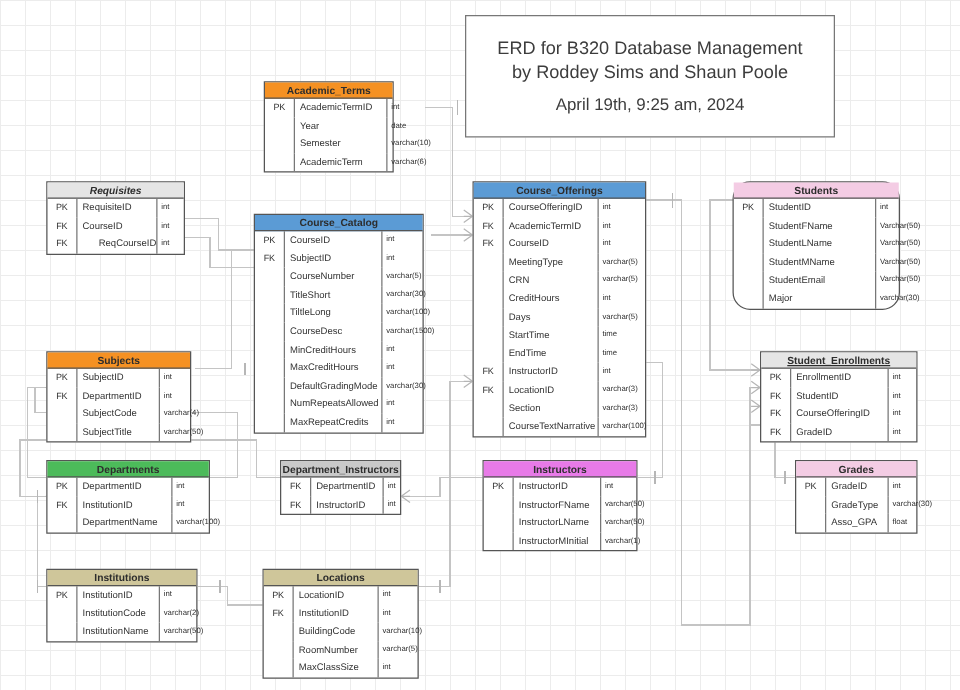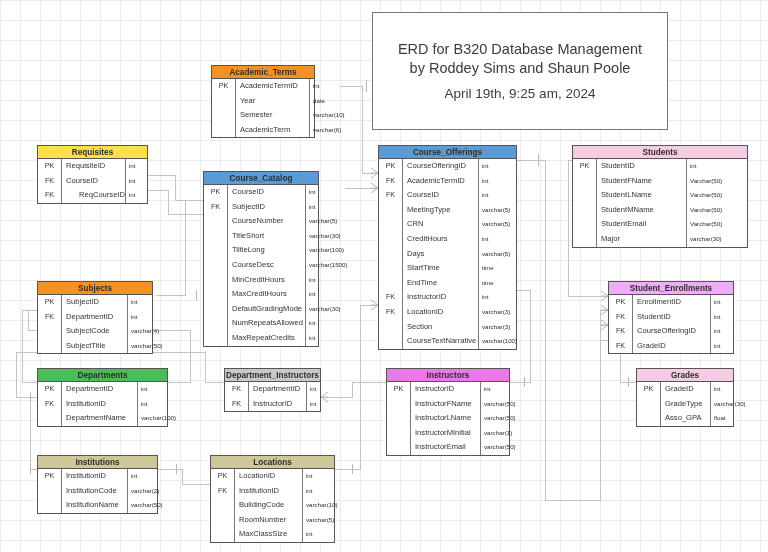--- a/index.html
+++ b/index.html
@@ -159,21 +159,21 @@
     <path d="M371 300 L378 305 L371 310 M378 305 L371 305"></path>
     <path d="M371 183 L378 188 L371 193 M378 188 L371 188"></path>
     <path d="M371 168 L378 173 L371 178 M378 173 L371 173"></path>
     <path d="M601 291 L608 296 L601 301 M608 296 L601 296"></path>
     <path d="M601 305 L608 310 L601 315 M608 310 L601 310"></path>
     <path d="M601 320 L608 325 L601 330 M608 325 L601 325"></path>
     <path d="M217 479 L210 484 L217 489 M210 484 L217 484"></path>
   </g>
 </svg>
 
-<div class="titlebox" id="title-box" style="left: 372px; top: 12px; width: 296px; height: 118px;">
+<div class="titlebox" id="title-box" style="left: 372px; top: 12px; width: 296px; height: 98px;">
   <div class="t1">ERD for B320 Database Management</div>
   <div class="t2">by Roddey Sims and Shaun Poole</div>
   <div class="t3">April 19th, 9:25 am, 2024</div>
 </div>
 
 <div id="entity-layer">
     <div class="ent" style="left: 211px; top: 65px; width: 104px;">
       <div class="hdr" style="background: rgb(245, 145, 35);">Academic_Terms</div>
       <div class="rows">
         <div class="row">
@@ -192,40 +192,40 @@
           <div class="ty">varchar(10)</div>
         </div>
         <div class="row">
           <div class="key" style="flex: 0 0 24px; width: 24px;"></div>
           <div class="nm" style="flex: 0 0 74px; width: 74px;">AcademicTerm</div>
           <div class="ty">varchar(6)</div>
         </div>
       </div>
     </div>
     <div class="ent" style="left: 37px; top: 145px; width: 111px;">
-      <div class="hdr" style="background: #fde047;">Requisites</div>
+      <div class="hdr" style="background: #e5e5e5; font-style: italic;">Requisites</div>
       <div class="rows">
         <div class="row">
           <div class="key" style="flex: 0 0 24px; width: 24px;">PK</div>
           <div class="nm" style="flex: 0 0 64px; width: 64px;">RequisiteID</div>
           <div class="ty">int</div>
         </div>
         <div class="row">
           <div class="key" style="flex: 0 0 24px; width: 24px;">FK</div>
           <div class="nm" style="flex: 0 0 64px; width: 64px;">CourseID</div>
           <div class="ty">int</div>
         </div>
         <div class="row">
           <div class="key" style="flex: 0 0 24px; width: 24px;">FK</div>
           <div class="nm" style="flex: 0 0 64px; width: 64px; text-align: right;">ReqCourseID</div>
           <div class="ty">int</div>
         </div>
       </div>
     </div>
-    <div class="ent" style="left: 203px; top: 171px; width: 116px;">
+    <div class="ent" style="left: 203px; top: 171px; width: 136px;">
       <div class="hdr" style="background: rgb(91, 155, 213);">Course_Catalog</div>
       <div class="rows">
         <div class="row">
           <div class="key" style="flex: 0 0 24px; width: 24px;">PK</div>
           <div class="nm" style="flex: 0 0 78px; width: 78px;">CourseID</div>
           <div class="ty">int</div>
         </div>
         <div class="row">
           <div class="key" style="flex: 0 0 24px; width: 24px;">FK</div>
           <div class="nm" style="flex: 0 0 78px; width: 78px;">SubjectID</div>
@@ -341,21 +341,21 @@
           <div class="nm" style="flex: 0 0 76px; width: 76px;">Section</div>
           <div class="ty">varchar(3)</div>
         </div>
         <div class="row">
           <div class="key" style="flex: 0 0 24px; width: 24px;"></div>
           <div class="nm" style="flex: 0 0 76px; width: 76px;">CourseTextNarrative</div>
           <div class="ty">varchar(100)</div>
         </div>
       </div>
     </div>
-    <div class="ent" style="left: 572px; top: 145px; width: 176px;">
+    <div class="ent" style="left: 586px; top: 145px; width: 134px; border-radius: 14px;">
       <div class="hdr" style="background: rgb(244, 204, 228);">Students</div>
       <div class="rows">
         <div class="row">
           <div class="key" style="flex: 0 0 24px; width: 24px;">PK</div>
           <div class="nm" style="flex: 0 0 90px; width: 90px;">StudentID</div>
           <div class="ty">int</div>
         </div>
         <div class="row">
           <div class="key" style="flex: 0 0 24px; width: 24px;"></div>
           <div class="nm" style="flex: 0 0 90px; width: 90px;">StudentFName</div>
@@ -402,21 +402,21 @@
           <div class="ty">varchar(4)</div>
         </div>
         <div class="row">
           <div class="key" style="flex: 0 0 24px; width: 24px;"></div>
           <div class="nm" style="flex: 0 0 66px; width: 66px;">SubjectTitle</div>
           <div class="ty">varchar(50)</div>
         </div>
       </div>
     </div>
     <div class="ent" style="left: 608px; top: 281px; width: 126px;">
-      <div class="hdr" style="background: #f0abfc;">Student_Enrollments</div>
+      <div class="hdr" style="background: #e5e5e5; text-decoration: underline;">Student_Enrollments</div>
       <div class="rows">
         <div class="row">
           <div class="key" style="flex: 0 0 24px; width: 24px;">PK</div>
           <div class="nm" style="flex: 0 0 78px; width: 78px;">EnrollmentID</div>
           <div class="ty">int</div>
         </div>
         <div class="row">
           <div class="key" style="flex: 0 0 24px; width: 24px;">FK</div>
           <div class="nm" style="flex: 0 0 78px; width: 78px;">StudentID</div>
           <div class="ty">int</div>
@@ -484,25 +484,20 @@
         <div class="row">
           <div class="key" style="flex: 0 0 24px; width: 24px;"></div>
           <div class="nm" style="flex: 0 0 70px; width: 70px;">InstructorLName</div>
           <div class="ty">varchar(50)</div>
         </div>
         <div class="row">
           <div class="key" style="flex: 0 0 24px; width: 24px;"></div>
           <div class="nm" style="flex: 0 0 70px; width: 70px;">InstructorMInitial</div>
           <div class="ty">varchar(1)</div>
         </div>
-        <div class="row">
-          <div class="key" style="flex: 0 0 24px; width: 24px;"></div>
-          <div class="nm" style="flex: 0 0 70px; width: 70px;">InstructorEmail</div>
-          <div class="ty">varchar(50)</div>
-        </div>
       </div>
     </div>
     <div class="ent" style="left: 636px; top: 368px; width: 98px;">
       <div class="hdr" style="background: rgb(244, 204, 228);">Grades</div>
       <div class="rows">
         <div class="row">
           <div class="key" style="flex: 0 0 24px; width: 24px;">PK</div>
           <div class="nm" style="flex: 0 0 50px; width: 50px;">GradeID</div>
           <div class="ty">int</div>
         </div>

